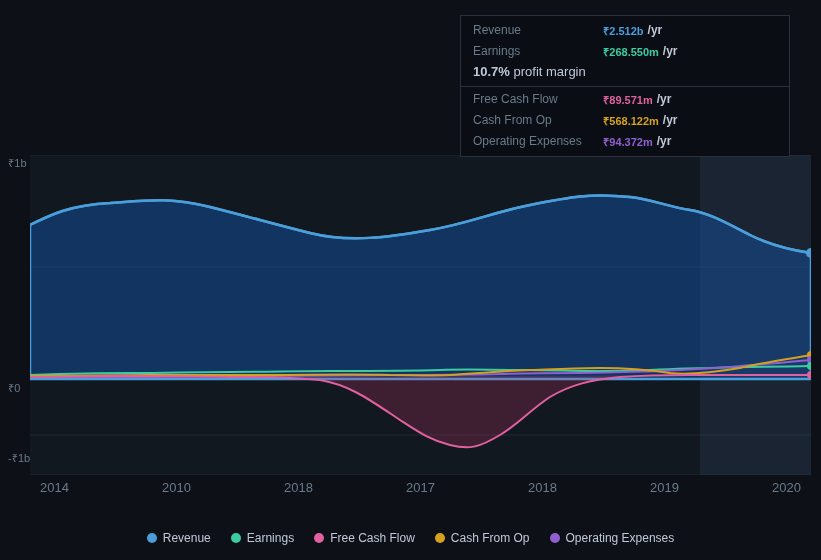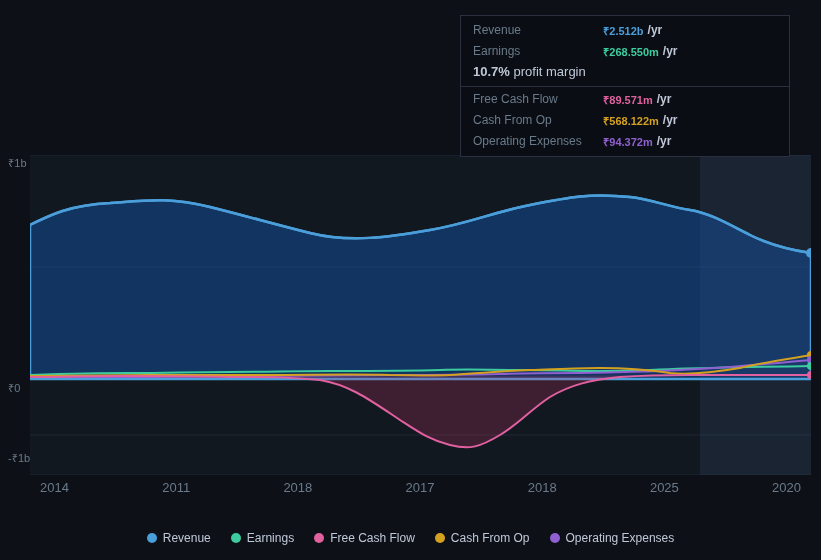--- a/index.html
+++ b/index.html
@@ -195,25 +195,25 @@
 
     <circle cx="781" cy="98" r="5" fill="#4a9eda"></circle>
     <circle cx="781" cy="200" r="4" fill="#d4a020"></circle>
     <circle cx="781" cy="205" r="4" fill="#9060d0"></circle>
     <circle cx="781" cy="211" r="4" fill="#3dcca0"></circle>
     <circle cx="781" cy="220" r="4" fill="#e060a0"></circle>
   </svg>
 
   <div style="position:absolute; top:480px; left:30px; width:781px; display:flex; justify-content:space-between; padding:0 10px;">
     <span class="x-label" style="position:static;">2014</span>
-    <span class="x-label" style="position:static;">2011</span>
+    <span class="x-label" style="position:static;">2010</span>
     <span class="x-label" style="position:static;">2018</span>
     <span class="x-label" style="position:static;">2017</span>
     <span class="x-label" style="position:static;">2018</span>
-    <span class="x-label" style="position:static;">2025</span>
+    <span class="x-label" style="position:static;">2019</span>
     <span class="x-label" style="position:static;">2020</span>
   </div>
 
   <div class="legend">
     <div class="legend-item">
       <div class="legend-dot" style="background:#4a9eda;"></div>
       <span class="legend-label">Revenue</span>
     </div>
     <div class="legend-item">
       <div class="legend-dot" style="background:#3dcca0;"></div>

